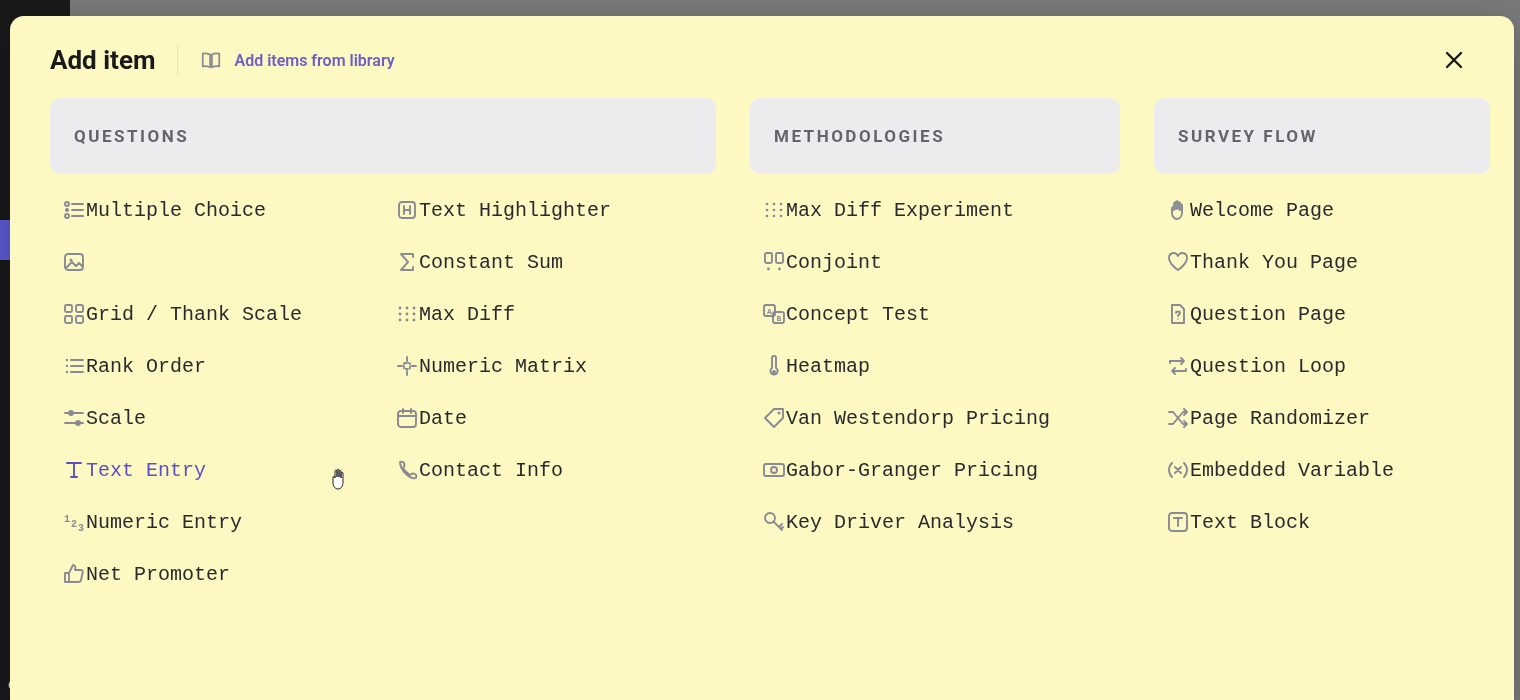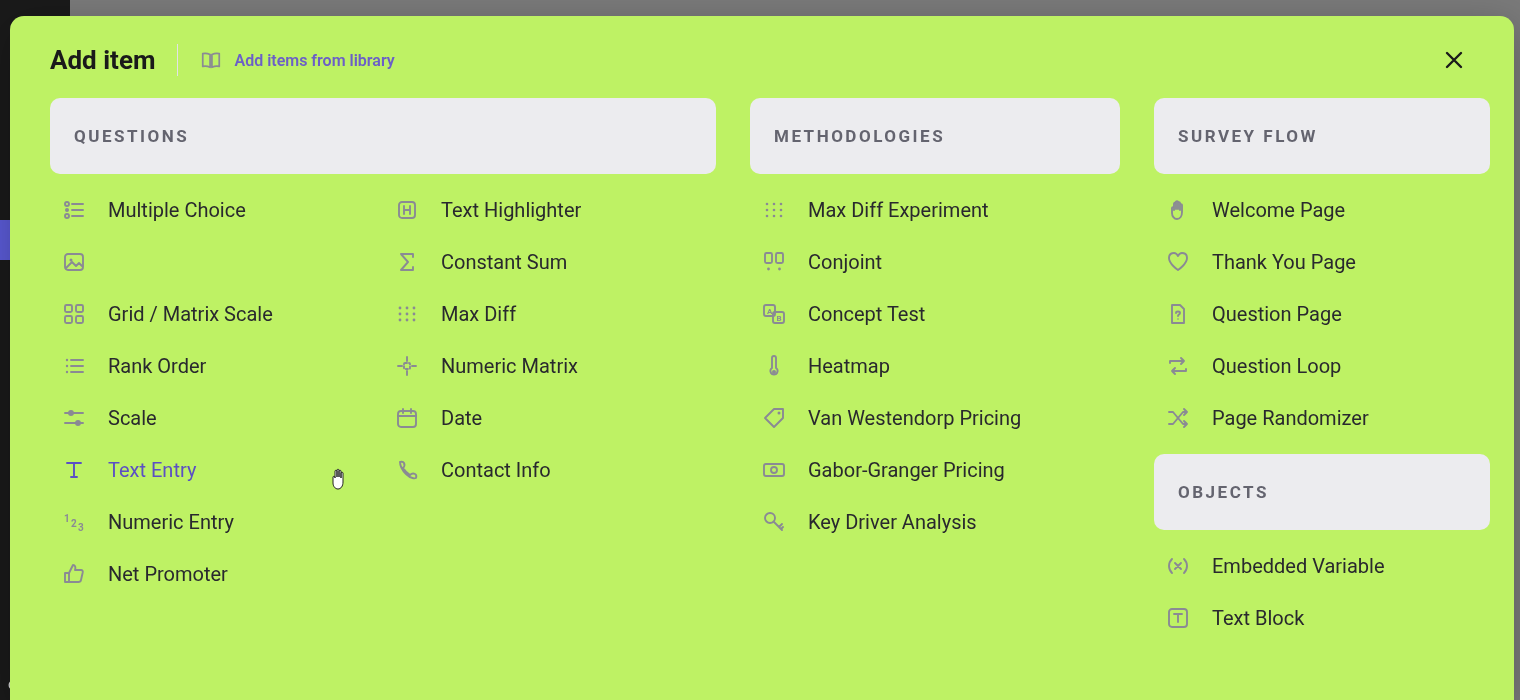--- a/index.html
+++ b/index.html
@@ -6,21 +6,21 @@
   html, body { width: 1520px; height: 700px; font-family: -apple-system, BlinkMacSystemFont, "Segoe UI", Roboto, "Helvetica Neue", Arial, sans-serif; }
   body { background: #7a7a7a; position: relative; overflow: hidden; }
 
   .backdrop-strip { position: absolute; left: 0; top: 0; width: 70px; height: 100%; background: #1a1a1a; }
   .backdrop-strip::after { content:""; position:absolute; left:0; top:220px; width:10px; height:40px; background:#5b5bd6; }
   .backdrop-o { position: absolute; left: 0; bottom: 8px; width: 24px; color: #d8d8d8; font-size: 14px; text-align: center; }
 
   .modal {
     position: absolute;
     left: 10px; top: 16px; right: 6px; bottom: 0;
-    background: #bef264;
+    background: #fef9c3;
     border-radius: 14px 14px 0 0;
     box-shadow: 0 10px 40px rgba(0,0,0,0.25);
     overflow: hidden;
   }
   .modal-header {
     display: flex; align-items: center;
     padding: 24px 40px 18px 40px;
   }
   .modal-title { font-size: 26px; font-weight: 700; color: #1a1a1a; }
   .vdiv { width: 1px; height: 32px; background: #e2e2e6; margin: 0 22px; }
@@ -48,25 +48,26 @@
     font-weight: 700;
     letter-spacing: 2.5px;
     color: #64646f;
     margin-bottom: 10px;
   }
 
   .two-col-list { display: flex; gap: 0; }
   .sub-col { flex: 1; display: flex; flex-direction: column; }
 
   .item {
-    display: flex; align-items: center; gap: 22px;
+    display: flex; align-items: center; 
     padding: 14px 12px;
     border-radius: 8px;
     font-size: 20px; color: #29292e;
     cursor: pointer;
+    font-family: Liberation Mono, monospace;
   }
   .item .ic { width: 24px; height: 24px; flex: 0 0 24px; }
   .item.active { color: #5b4fc4; }
   .item.active .ic path, .item.active .ic rect, .item.active .ic circle, .item.active .ic line, .item.active .ic polyline, .item.active .ic text { stroke: #5b4fc4; }
 
   .ic path, .ic rect, .ic circle, .ic line, .ic polyline { fill: none; stroke: #8a8a94; stroke-width: 1.9; stroke-linecap: round; stroke-linejoin: round; }
   .ic .fillc { fill: #8a8a94; stroke: none; }
   .ic text { fill: #8a8a94; stroke: none; }
 
   .cursor {
@@ -126,21 +127,21 @@
             </svg>
           </div>
 
           <div class="item">
             <svg class="ic" viewBox="0 0 24 24">
               <rect x="3" y="3" width="7" height="7" rx="1.5"></rect>
                 <rect x="14" y="3" width="7" height="7" rx="1.5"></rect>
               <rect x="3" y="14" width="7" height="7" rx="1.5"></rect>
                 <rect x="14" y="14" width="7" height="7" rx="1.5"></rect>
             </svg>
-            <span>Grid / Matrix Scale</span>
+            <span>Grid / Thank Scale</span>
           </div>
 
           <div class="item">
             <svg class="ic" viewBox="0 0 24 24">
               <circle cx="5" cy="6" r="1.2" class="fillc"></circle>
                 <line x1="9" y1="6" x2="21" y2="6"></line>
               <circle cx="5" cy="12" r="1.2" class="fillc"></circle>
                 <line x1="9" y1="12" x2="21" y2="12"></line>
               <circle cx="5" cy="18" r="1.2" class="fillc"></circle>
                 <line x1="9" y1="18" x2="21" y2="18"></line>
@@ -354,21 +355,20 @@
       </div>
 
       <div class="item">
         <svg class="ic" viewBox="0 0 24 24">
           <path d="M3 6 L7 6 L17 18 L21 18 M18 15 L21 18 L18 21"></path>
           <path d="M3 18 L7 18 L17 6 L21 6 M18 3 L21 6 L18 9"></path>
         </svg>
         <span>Page Randomizer</span>
       </div>
 
-      <div class="section-head" style="margin-top:10px;">OBJECTS</div>
 
       <div class="item">
         <svg class="ic" viewBox="0 0 24 24">
           <path d="M6 5 C4 7 3 9 3 12 C3 15 4 17 6 19"></path>
           <path d="M18 5 C20 7 21 9 21 12 C21 15 20 17 18 19"></path>
           <path d="M9 9 L15 15 M15 9 L9 15"></path>
         </svg>
         <span>Embedded Variable</span>
       </div>
 

